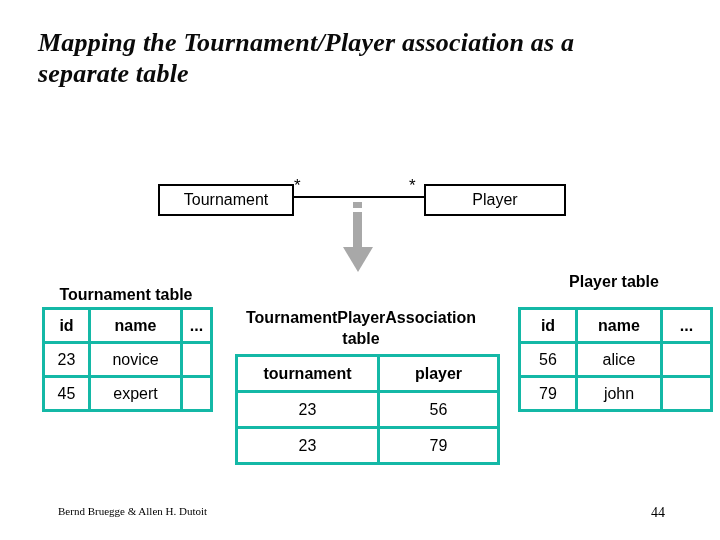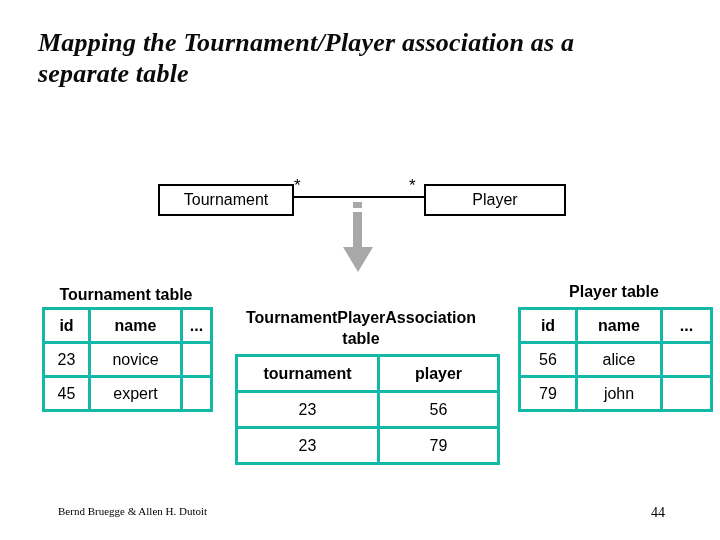--- a/index.html
+++ b/index.html
@@ -212,21 +212,21 @@
       <td>23</td>
       <td>56</td>
     </tr>
     <tr>
       <td>23</td>
       <td>79</td>
     </tr>
   </tbody>
     </table>
 
-  <div class="cap" style="left:518px; top:282px; width:192px;">Player table</div>
+  <div class="cap" style="left:518px; top:272px; width:192px;">Player table</div>
   <table class="db" style="left:518px; top:307px;">
     <colgroup>
         <col style="width:57px">
         <col style="width:85px">
         <col style="width:50px">
       </colgroup>
     <tbody>
         <tr>
       <th>id</th>
       <th>name</th>

